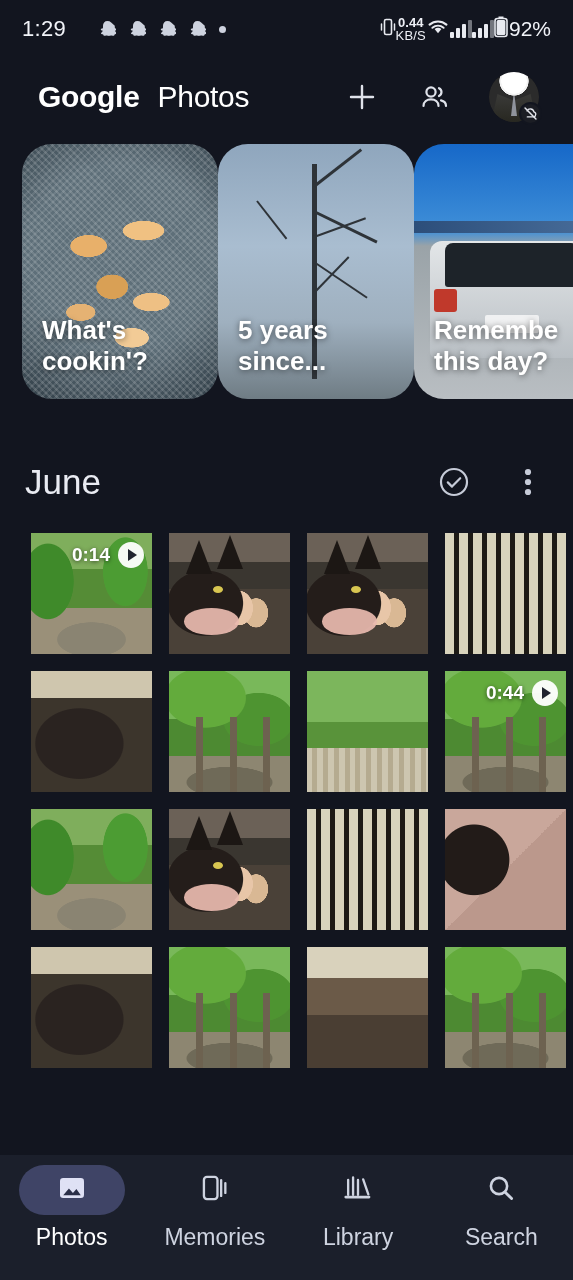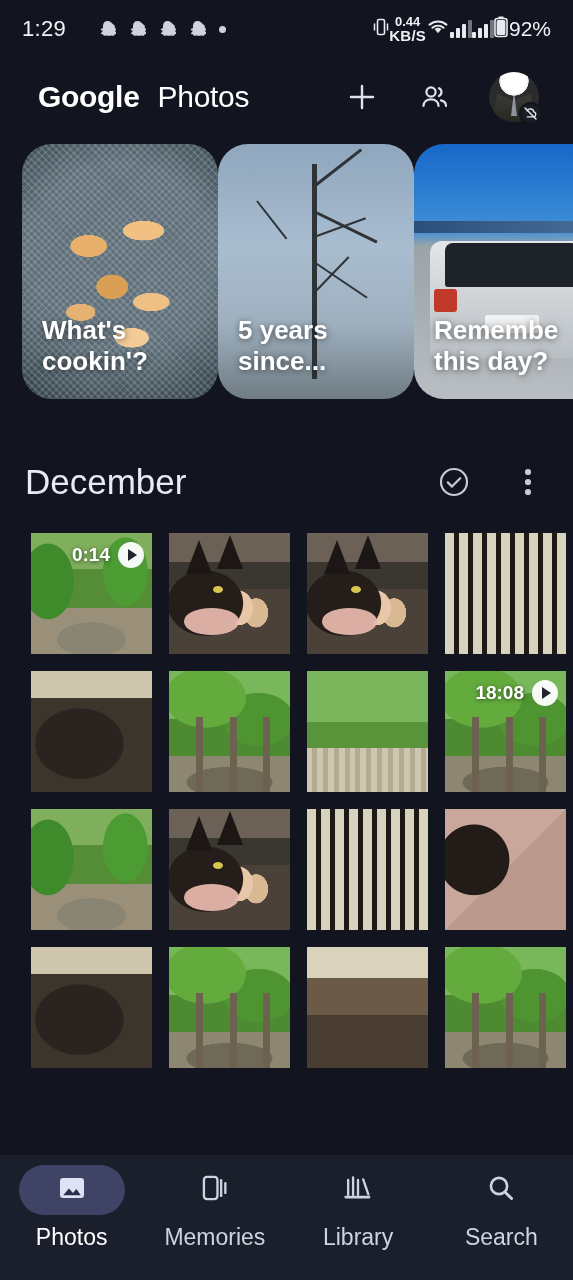--- a/index.html
+++ b/index.html
@@ -18,21 +18,21 @@
   }
   .sb-time{ font-size:22px; letter-spacing:.3px; color:#f1f3f8; }
   .sb-left{ display:flex; align-items:center; gap:13px; flex:1; }
   .sb-notifs{ display:flex; align-items:center; gap:13px; margin-left:20px; }
   .ghost{ width:17px; height:19px; position:relative; }
   .ghost svg{ display:block; }
   .sb-dot{ width:7px; height:7px; border-radius:50%; background:#cdd2de; }
   .sb-right{ display:flex; align-items:center; gap:0; }
   .netspeed{ display:flex; flex-direction:column; align-items:center; line-height:1; }
   .netspeed .n1{ font-size:13px; font-weight:bold; color:#eef0f6; }
-  .netspeed .n2{ font-size:15px; font-weight:bold; color:#eef0f6; letter-spacing:.2px; }
+  .netspeed .n2{ font-size:13px; font-weight:normal; color:#eef0f6; letter-spacing:.2px; }
   .sb-batt-txt{ font-size:21px; color:#f1f3f8; margin-left:1px; }
   .bars{ display:flex; align-items:flex-end; gap:2px; height:18px; }
   .bars i{ display:block; width:4px; background:#e8eaf0; border-radius:1px; }
   .bars i:nth-child(1){ height:6px; }
   .bars i:nth-child(2){ height:10px; }
   .bars i:nth-child(3){ height:14px; }
   .bars i:nth-child(4){ height:18px; opacity:.45; }
 
   
   .appbar{
@@ -391,21 +391,21 @@
 
         <div class="plate"></div>
       </div>
       <div class="label">Remembe
 this day?</div>
     </div>
 
   </div>
 
   <div class="sec">
-    <div class="sec-title">December</div>
+    <div class="sec-title">June</div>
     <div class="sec-spacer"></div>
     <div class="sec-actions">
       <div class="icon-btn">
         <svg width="34" height="34" viewBox="0 0 34 34">
           <circle cx="17" cy="17" r="13" fill="none" stroke="#c6cbd8" stroke-width="2.2"></circle>
           <path d="M10.8 17.4l4.2 4.2 8.2-8.4" fill="none" stroke="#c6cbd8" stroke-width="2.2" stroke-linecap="round" stroke-linejoin="round"></path>
         </svg>
       </div>
       <div class="icon-btn">
         <svg width="8" height="30" viewBox="0 0 8 30">
@@ -469,21 +469,21 @@
           <div class="slat" style="left: 94%;"></div>
         </div>
       </div>
       <div class="cell">
         <div class="art a-palm">
           <div class="tr" style="left: 22%; top: 38%; height: 62%;"></div>
           <div class="tr" style="left: 50%; top: 38%; height: 62%;"></div>
           <div class="tr" style="left: 78%; top: 38%; height: 62%;"></div>
         </div>
         <div class="vid">
-          <span class="t">18:08</span>
+          <span class="t">0:44</span>
           <span class="play"></span>
         </div>
       </div>
       <div class="cell">
         <div class="art a-garden"></div>
       </div>
       <div class="cell">
         <div class="art a-cat">
           <div class="ear" style="left: 14%; top: 6%;"></div>
           <div class="ear" style="left: 40%; top: 2%;"></div>

